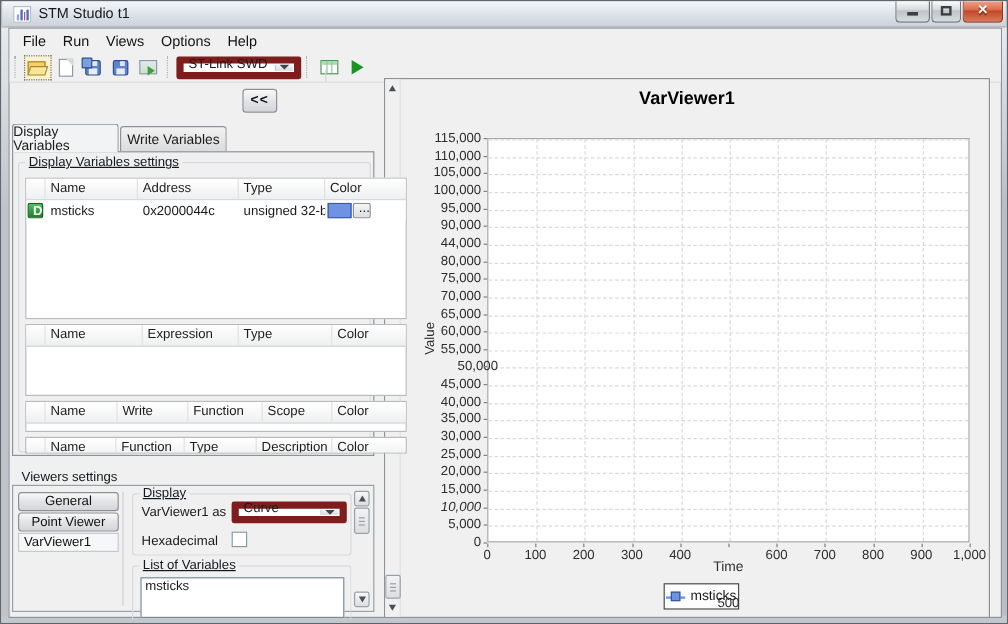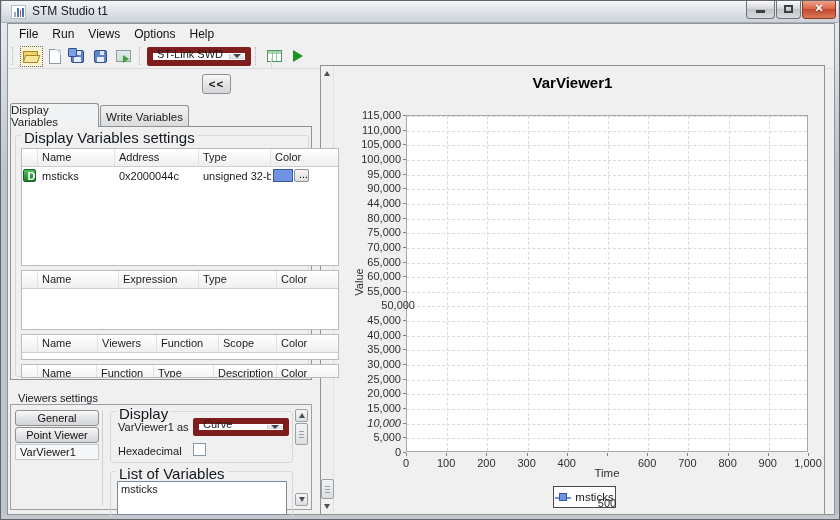--- a/index.html
+++ b/index.html
@@ -73,21 +73,21 @@
   .collapse-btn { position:absolute; left:194px; top:50px; width:29px; height:20px; font-weight:bold; letter-spacing:1px; }
 
   .tab { position:absolute; border:1px solid #8f9397; border-bottom:none; border-radius:3px 3px 0 0; font-size:11.5px;
          display:flex; align-items:center; justify-content:center; }
   .tab.active { left:2px; top:79px; width:89px; height:24px; background:#f2f3f4; z-index:3; }
   .tab.inactive { left:92px; top:81px; width:89px; height:22px; background:linear-gradient(#f2f2f2,#d9dadb); z-index:1; }
 
   .vars-panel { position:absolute; left:2px; top:102px; width:302px; height:254px; background:#f0f0f0;
                 border:1px solid #8f9397; z-index:2; }
   .groupbox { position:absolute; border:1px solid #d5d9de; border-radius:3px; }
-  .groupbox > .gb-label { position:absolute; top:-7px; left:5px; background:#f0f0f0; padding:0 3px; font-size:15px; color:#13181f; }
+  .groupbox > .gb-label { position:absolute; top:-7px; left:5px; background:#f0f0f0; padding:0 3px; font-size:11px; color:#13181f;text-decoration:underline; }
 
   .vtable { position:absolute; left:5px; width:318px; border:1px solid #b9bcbf; background:#fff; }
   .vhead { display:flex; height:18px; background:linear-gradient(#ffffff,#eeeff0); border-bottom:1px solid #cfcfcf; }
   .vhead span { border-right:1px solid #e2e2e2; padding:2px 0 0 4px; font-size:11px; color:#1c1c1c; overflow:hidden; white-space:nowrap; }
   .vrow { display:flex; height:17px; background:#fff; align-items:center; }
   .vrow span { padding:0 0 0 4px; font-size:11px; overflow:hidden; white-space:nowrap; }
   .c16{width:16px;} .c77{width:77px;} .c84{width:84px;} .c72{width:72px;} .c41{width:41px; border-right:none!important;}
   .c81{width:81px;} .c80{width:80px;} .c78{width:78px;} .c35{width:35px; border-right:none!important;}
   .c60{width:60px;} .c59{width:59px;} .c62{width:62px;} .c58{width:58px;}
   .c57{width:57px;} .c63{width:63px;}
@@ -257,21 +257,21 @@
             <span class="c80">Expression</span>
             <span class="c78">Type</span>
             <span class="c35">Color</span>
           </div>
         </div>
 
         <div class="vtable" style="top:198px; height:26px;">
           <div class="vhead">
             <span class="c16"></span>
             <span class="c60">Name</span>
-            <span class="c59">Viewers</span>
+            <span class="c59">Write</span>
             <span class="c62">Function</span>
             <span class="c58">Scope</span>
             <span class="c35">Color</span>
           </div>
         </div>
 
         <div class="vtable" style="top:228px; height:14px; overflow:hidden;">
           <div class="vhead">
             <span class="c16"></span>
             <span class="c59">Name</span>

